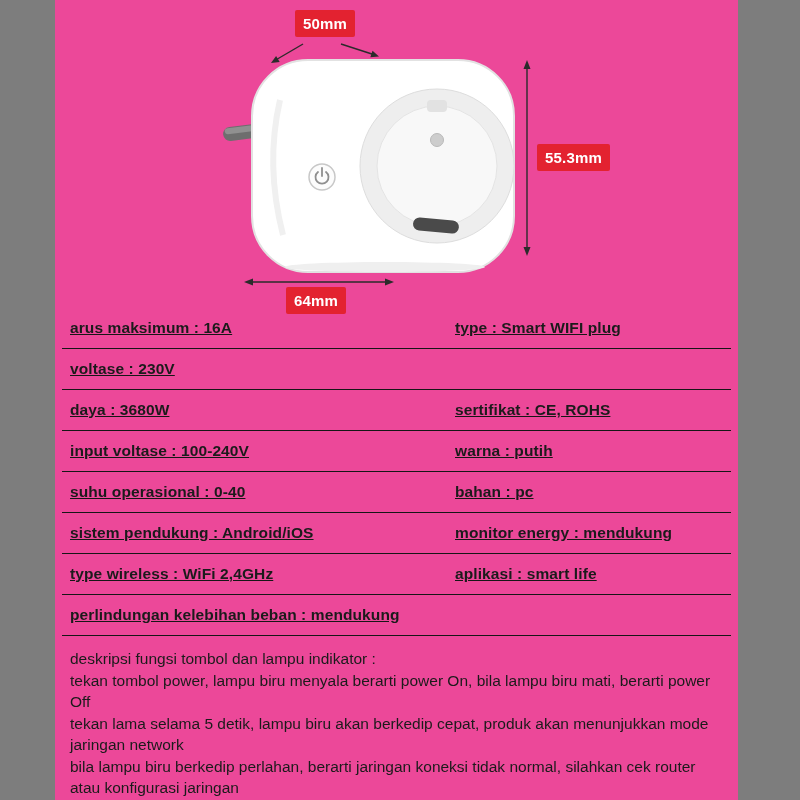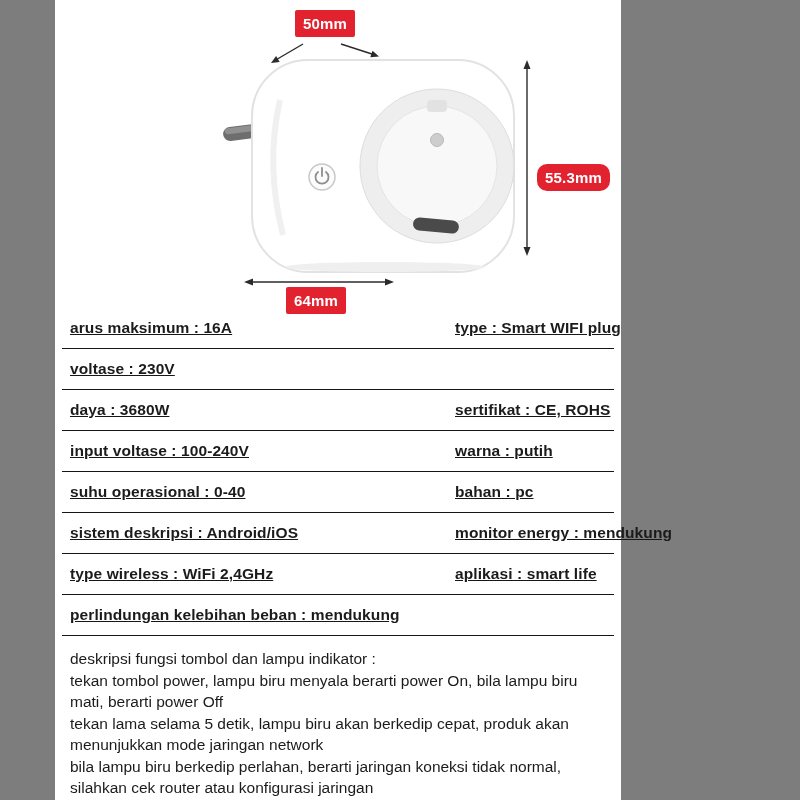--- a/index.html
+++ b/index.html
@@ -5,37 +5,37 @@
   html, body { margin: 0; padding: 0; }
   body {
     width: 800px; height: 800px;
     background: #7d7d7d;
     font-family: "Liberation Sans", sans-serif;
     overflow: hidden;
   }
   .page { position: relative; width: 800px; height: 800px; background: #7d7d7d; }
   .content {
     position: absolute; left: 55px; top: 0;
-    width: 566px; height: 800px;
-    background: #ffffff; color: #161616;
+    width: 683px; height: 800px;
+    background: #ec4899; color: #161616;
   }
 
   
   .diagram { position: relative; width: 690px; height: 308px; }
   .plug-svg { position: absolute; left: 0; top: 0; }
   .dim-badge {
     position: absolute;
     background: #e32230; color: #ffffff;
     font-size: 15px; font-weight: 700;
     padding: 4px 8px; border-radius: 2px;
     letter-spacing: 0.2px; line-height: 19px;
     z-index: 2; white-space: nowrap;
   }
   .badge-top    { left: 240px; top: 10px; }
-  .badge-height { left: 482px; top: 164px; border-radius: 10px; }
+  .badge-height { left: 482px; top: 144px; }
   .badge-width  { left: 231px; top: 287px; }
 
   
   .spec-table { margin: 0 7px; }
   .spec-row {
     display: grid; grid-template-columns: 385px 1fr;
     height: 40px; align-items: center;
     border-bottom: 1px solid #161616;
     text-decoration: underline;
   }
@@ -130,21 +130,21 @@
         <div class="spec-cell">input voltase : 100-240V</div>
         <div class="spec-cell">warna : putih</div>
       </div>
 
       <div class="spec-row">
         <div class="spec-cell">suhu operasional : 0-40</div>
         <div class="spec-cell">bahan : pc</div>
       </div>
 
       <div class="spec-row">
-        <div class="spec-cell">sistem deskripsi : Android/iOS</div>
+        <div class="spec-cell">sistem pendukung : Android/iOS</div>
         <div class="spec-cell">monitor energy : mendukung</div>
       </div>
 
       <div class="spec-row">
         <div class="spec-cell">type wireless : WiFi 2,4GHz</div>
         <div class="spec-cell">aplikasi : smart life</div>
       </div>
 
       <div class="spec-row full">
         <div class="spec-cell">perlindungan kelebihan beban : mendukung</div>

